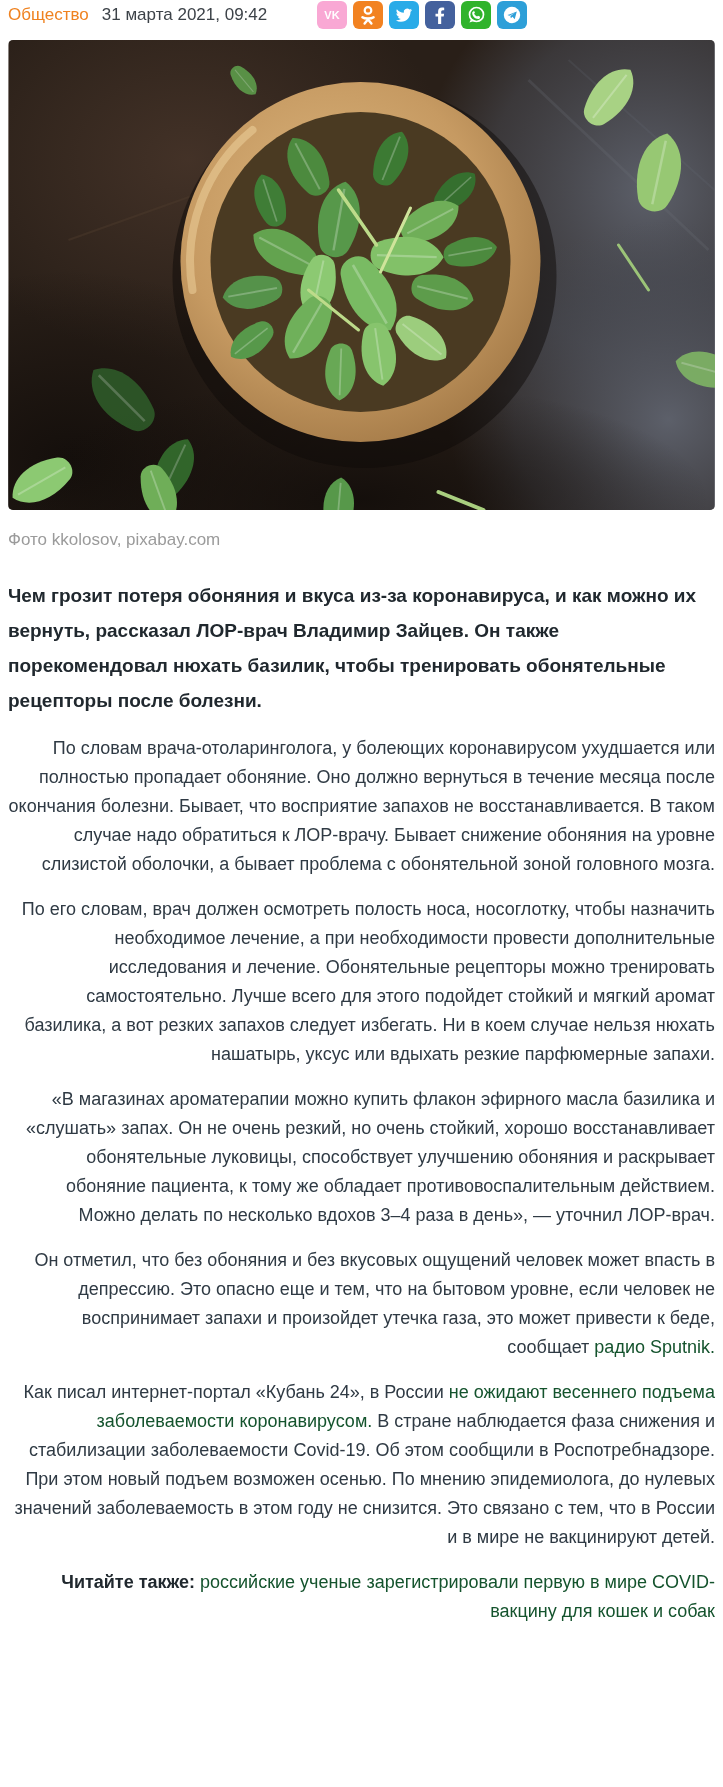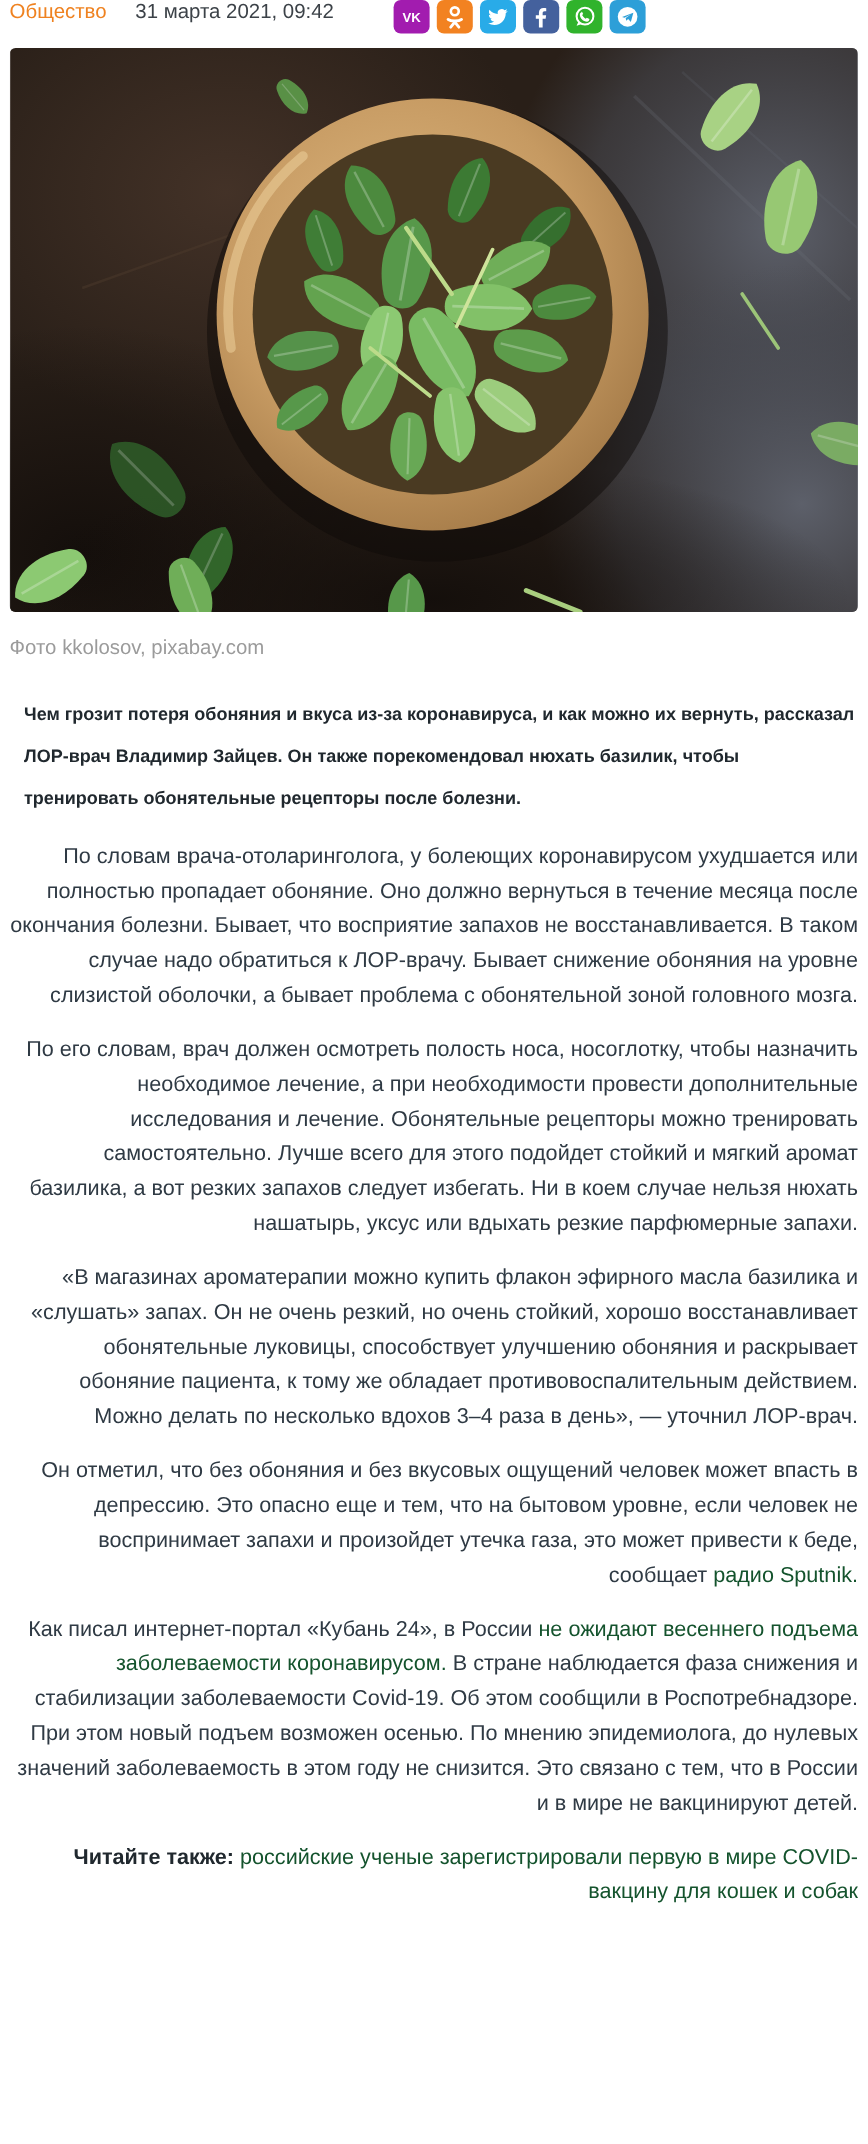--- a/index.html
+++ b/index.html
@@ -1,43 +1,43 @@
 <!DOCTYPE html>
 <html lang="ru"><head>
 <meta charset="utf-8">
 <style>
   html,body{margin:0;padding:0;background:#fff;}
   body{width:723px;font-family:"Liberation Sans","DejaVu Sans",sans-serif;color:#2f3a44;}
   .container{padding:0 8px;}
   .headline{font-size:28px;line-height:37px;letter-spacing:-0.8px;font-weight:700;color:#14181c;margin:8px 0 12px 0;}
-  .meta-row{display:flex;align-items:flex-start;margin:0 0 10px 0;height:30px;}
+  .meta-row{display:flex;align-items:center;margin:0 0 10px 0;height:30px;}
   .category{color:#ef8220;font-size:17px;cursor:pointer;}
-  .date{color:#3c4248;font-size:17px;margin-left:24px;}
+  .date{color:#3c4248;font-size:17px;margin-left:13px;}
   .share-row{display:flex;gap:6px;margin-left:50px;}
   .share-btn{width:30px;height:28px;border-radius:6px;border:none;padding:0;display:flex;align-items:center;justify-content:center;cursor:pointer;}
   .hero-wrap{width:707px;height:470px;border-radius:5px;overflow:hidden;line-height:0;}
   .credit{color:#9b9b9b;font-size:17px;margin:20px 0 0 0;}
-  .lead{font-weight:700;font-size:15px;line-height:35px;color:#20282e;margin:28px 0 0 12px;}
+  .lead{font-weight:700;font-size:19px;line-height:35px;color:#20282e;margin:28px 0 0 0;}
   p.body{font-size:18px;line-height:29px;margin:16px 0 0 0;text-align:right;}
   .run-plain{color:#2f3a44;}
   .run-link{color:#14532d;cursor:pointer;}
   .run-bold{font-weight:700;color:#20282e;}
 </style>
 </head>
 <body>
 
 <div class="container">
 
 
   <div class="meta-row">
     <span class="category">Общество</span>
     <span class="date">31 марта 2021, 09:42</span>
 
     <div class="share-row">
-      <button class="share-btn" style="background: #a21caf;">
+      <button class="share-btn" style="background: #f9a8d4;">
         <svg width="22" height="22" viewBox="-11 -11 22 22">
           <text x="0" y="4" text-anchor="middle" font-size="11" font-weight="bold" fill="#fff" font-family="Liberation Sans, sans-serif">VK</text>
         </svg>
       </button>
       <button class="share-btn" style="background: rgb(242, 130, 33);">
         <svg width="22" height="22" viewBox="-11 -11 22 22">
           <circle cx="0" cy="-4.6" r="3.3" fill="none" stroke="#fff" stroke-width="2.2"></circle>
           <path d="M-5.6,2.2 C-3.4,4 3.4,4 5.6,2.2" fill="none" stroke="#fff" stroke-width="2.4" stroke-linecap="round"></path>
           <path d="M-3.4,8.6 L0,4.4 L3.4,8.6" fill="none" stroke="#fff" stroke-width="2.4" stroke-linecap="round"></path>
         </svg>

